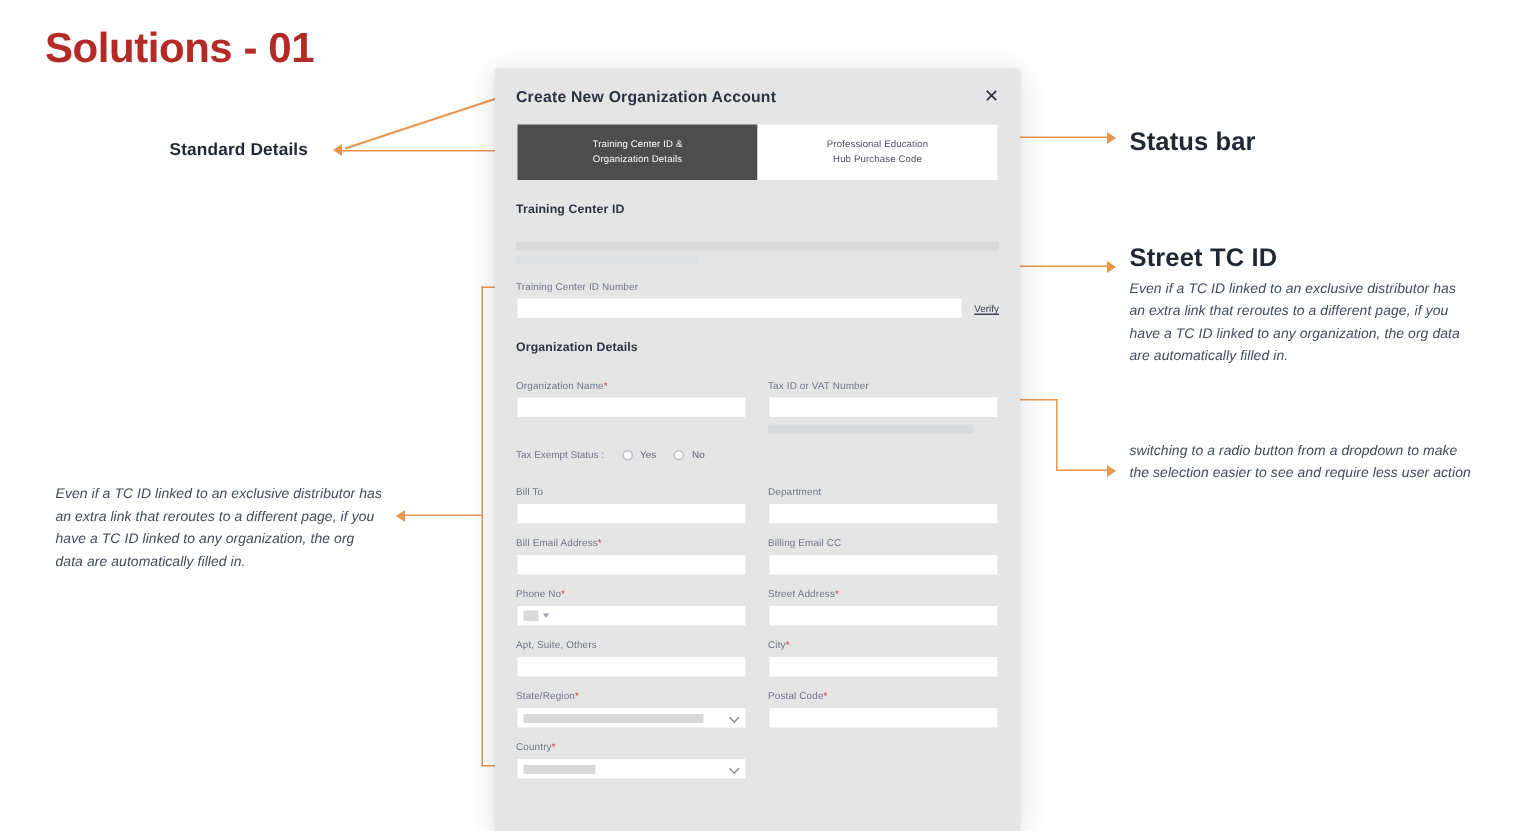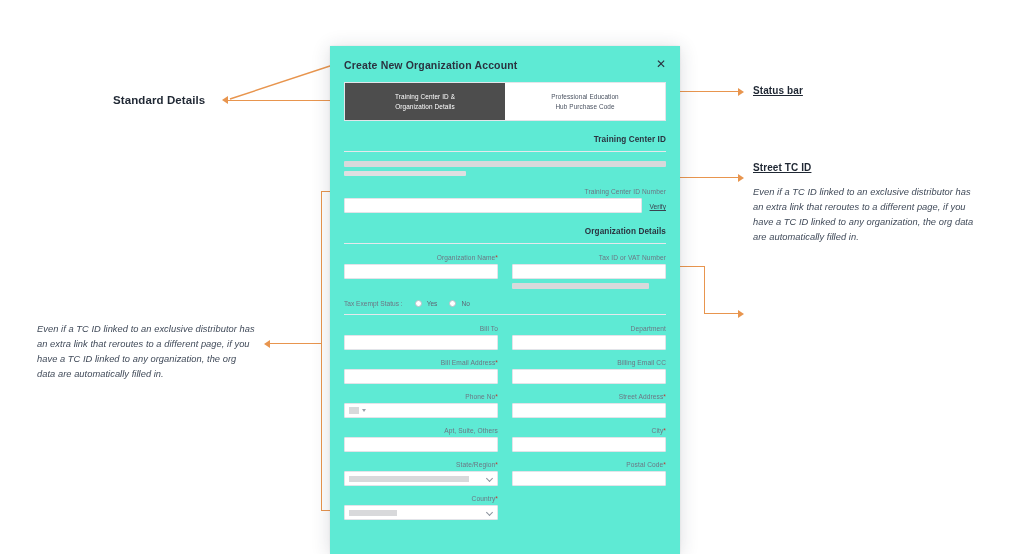--- a/index.html
+++ b/index.html
@@ -22,23 +22,22 @@
   }
 
   
   .anno-label {
     position: absolute;
     font-size: 11.5px; font-weight: 700; color: #1f2733;
     letter-spacing: 0.1px;
   }
   .anno-head {
     position: absolute;
-    font-size: 10px; font-weight: 700; color: #1f2733;
+    font-size: 17px; font-weight: 700; color: #1f2733;
     letter-spacing: 0.1px;
-    text-decoration: underline;
   }
   .anno-body {
     position: absolute;
     font-size: 9.3px; font-weight: 400; color: #404a59;
     line-height: 1.62; letter-spacing: 0.05px; font-style: italic;
   }
 
   
   .c-line-h { position: absolute; height: 1.4px; background: #e8954e; }
   .c-line-v { position: absolute; width: 1.4px; background: #e8954e; }
@@ -51,21 +50,21 @@
     border-top: 4px solid transparent;
     border-bottom: 4px solid transparent;
   }
   .c-arrow.right { border-left: 6px solid #e8954e; }
   .c-arrow.left  { border-right: 6px solid #e8954e; }
 
   
   .modal {
     position: absolute; left: 330px; top: 46px;
     width: 350px; height: 508px;
-    background: #5eead4;
+    background: #e5e5e5;
     box-shadow: 0 2px 18px rgba(40,45,60,0.16), 0 0 2px rgba(40,45,60,0.10);
   }
   .modal-head {
     position: relative;
     padding: 13px 14px 0 14px;
   }
   .modal-title {
     font-size: 10.5px; font-weight: 600; color: #2b3340;
     letter-spacing: 0.15px;
   }
@@ -83,21 +82,21 @@
   }
   .tab {
     flex: 1; text-align: center;
     padding: 9px 4px; font-size: 6.4px; line-height: 1.5;
     letter-spacing: 0.1px;
   }
   .tab.active { background: #4d4d4d; color: #ffffff; font-weight: 500; }
   .tab.inactive { background: #ffffff; color: #4a5260; }
 
   
-  .form { padding: 0 14px; text-align: right; }
+  .form { padding: 0 14px; }
   .section-title {
     font-size: 8.2px; font-weight: 600; color: #2b3340;
     margin-top: 14px; letter-spacing: 0.1px;
   }
   .section-rule {
     height: 1px; background: #e6e8ec; margin-top: 7px;
   }
   .skel {
     height: 6px; background: #d8d9db; border-radius: 1px;
   }
@@ -158,20 +157,21 @@
   .verify-link {
     font-size: 6.6px; color: #3b4350; text-decoration: underline;
     padding-bottom: 3px; white-space: nowrap; cursor: pointer;
   }
 </style>
 </head>
 <body>
 
 <div class="canvas">
 
+  <div class="slide-title">Solutions - 01</div>
 
   <div class="anno-label" style="left:113px; top:94px;">Standard Details</div>
   <div class="c-line-h" style="left:228px; top:99.5px; width:108px;"></div>
   <div class="c-arrow left" style="left:222px; top:96px;"></div>
   <div class="c-dot" style="left:333px; top:61px;"></div>
   <div class="c-line-h" style="left:230px; top:61.5px; width:0px;"></div>
   <svg style="position:absolute; left:228px; top:60px; width:112px; height:42px; overflow:visible;">
     <line x1="108" y1="4" x2="2" y2="39" stroke="#e8954e" stroke-width="1.4"></line>
   </svg>
 
@@ -179,20 +179,21 @@
   <div class="c-dot" style="left:652px; top:88px;"></div>
   <div class="c-line-h" style="left:657px; top:91px; width:82px;"></div>
   <div class="c-arrow right" style="left:738px; top:87.5px;"></div>
 
   <div class="anno-head" style="left:753px; top:162px;">Street TC ID</div>
   <div class="anno-body" style="left:753px; top:185px; width:226px;">Even if a TC ID linked to an exclusive distributor has an extra link that reroutes to a different page, if you have a TC ID linked to any organization, the org data are automatically filled in.</div>
   <div class="c-dot" style="left:652px; top:174px;"></div>
   <div class="c-line-h" style="left:657px; top:177px; width:82px;"></div>
   <div class="c-arrow right" style="left:738px; top:173.5px;"></div>
 
+  <div class="anno-body" style="left:753px; top:293px; width:228px;">switching to a radio button from a dropdown to make the selection easier to see and require less user action</div>
   <div class="c-dot" style="left:474px; top:263px;"></div>
   <div class="c-line-h" style="left:479px; top:266px; width:226px;"></div>
   <div class="c-line-v" style="left:704px; top:266px; height:47px;"></div>
   <div class="c-line-h" style="left:704px; top:312.5px; width:35px;"></div>
   <div class="c-arrow right" style="left:738px; top:309.5px;"></div>
 
   <div class="anno-body" style="left:37px; top:322px; width:218px;">Even if a TC ID linked to an exclusive distributor has an extra link that reroutes to a different page, if you have a TC ID linked to any organization, the org data are automatically filled in.</div>
   <div class="c-arrow left" style="left:264px; top:339.5px;"></div>
   <div class="c-line-h" style="left:270px; top:342.5px; width:52px;"></div>
   <div class="c-line-v" style="left:321px; top:191px; height:320px;"></div>

